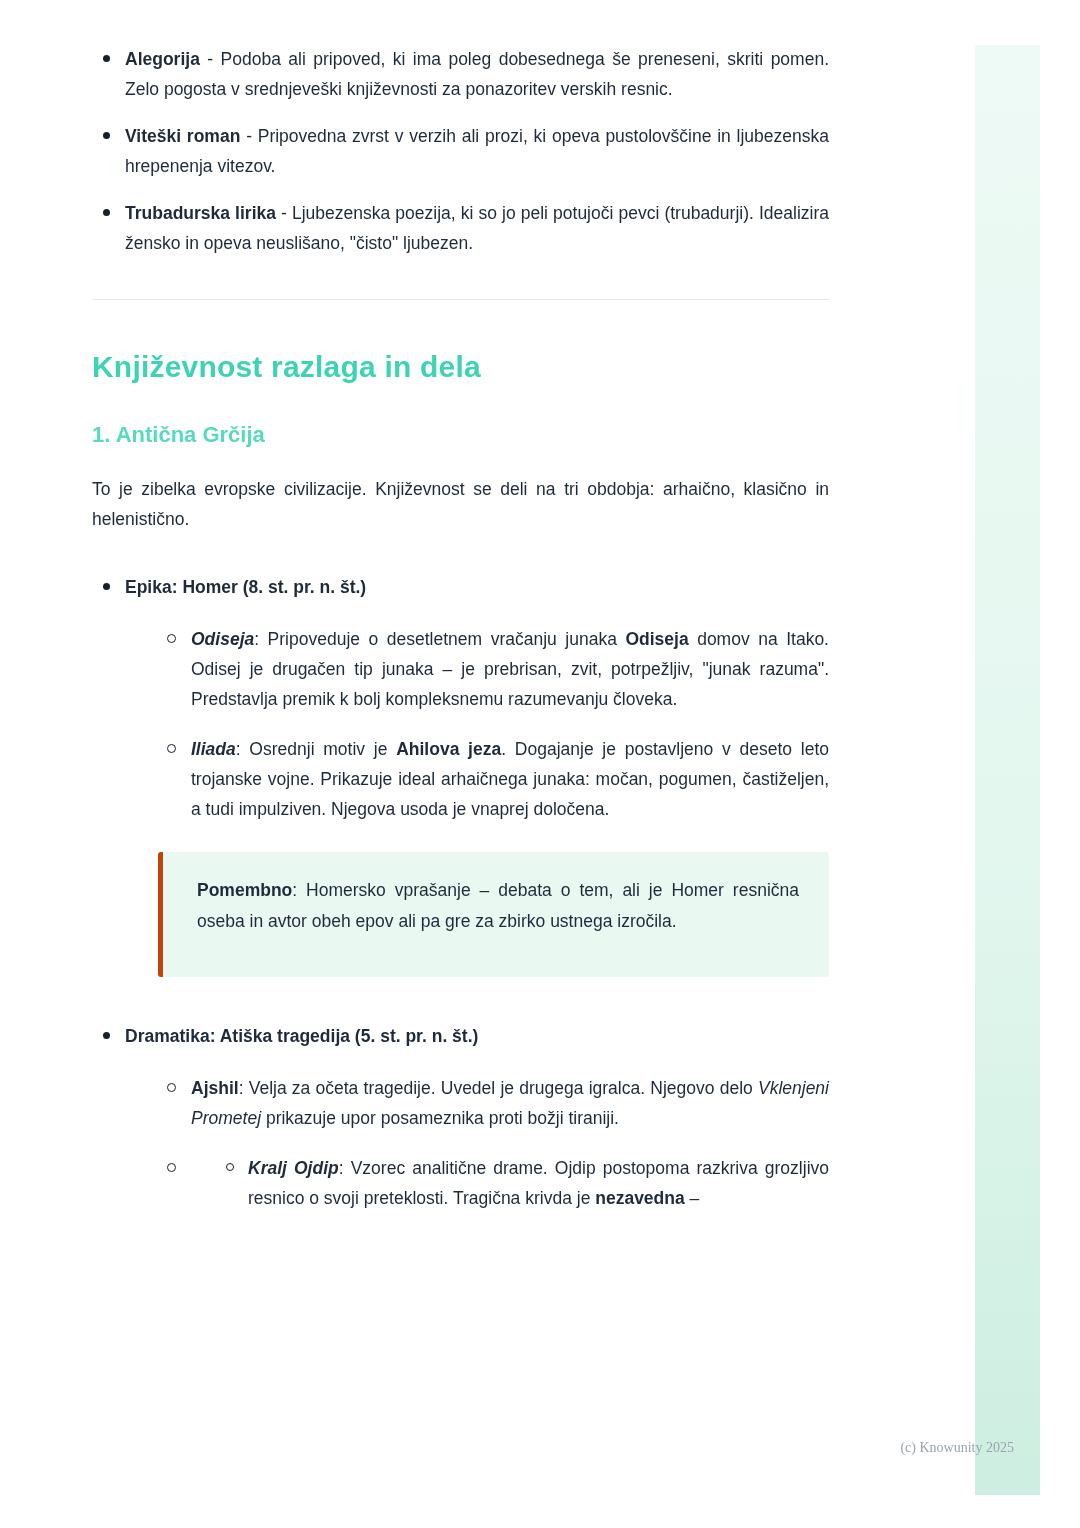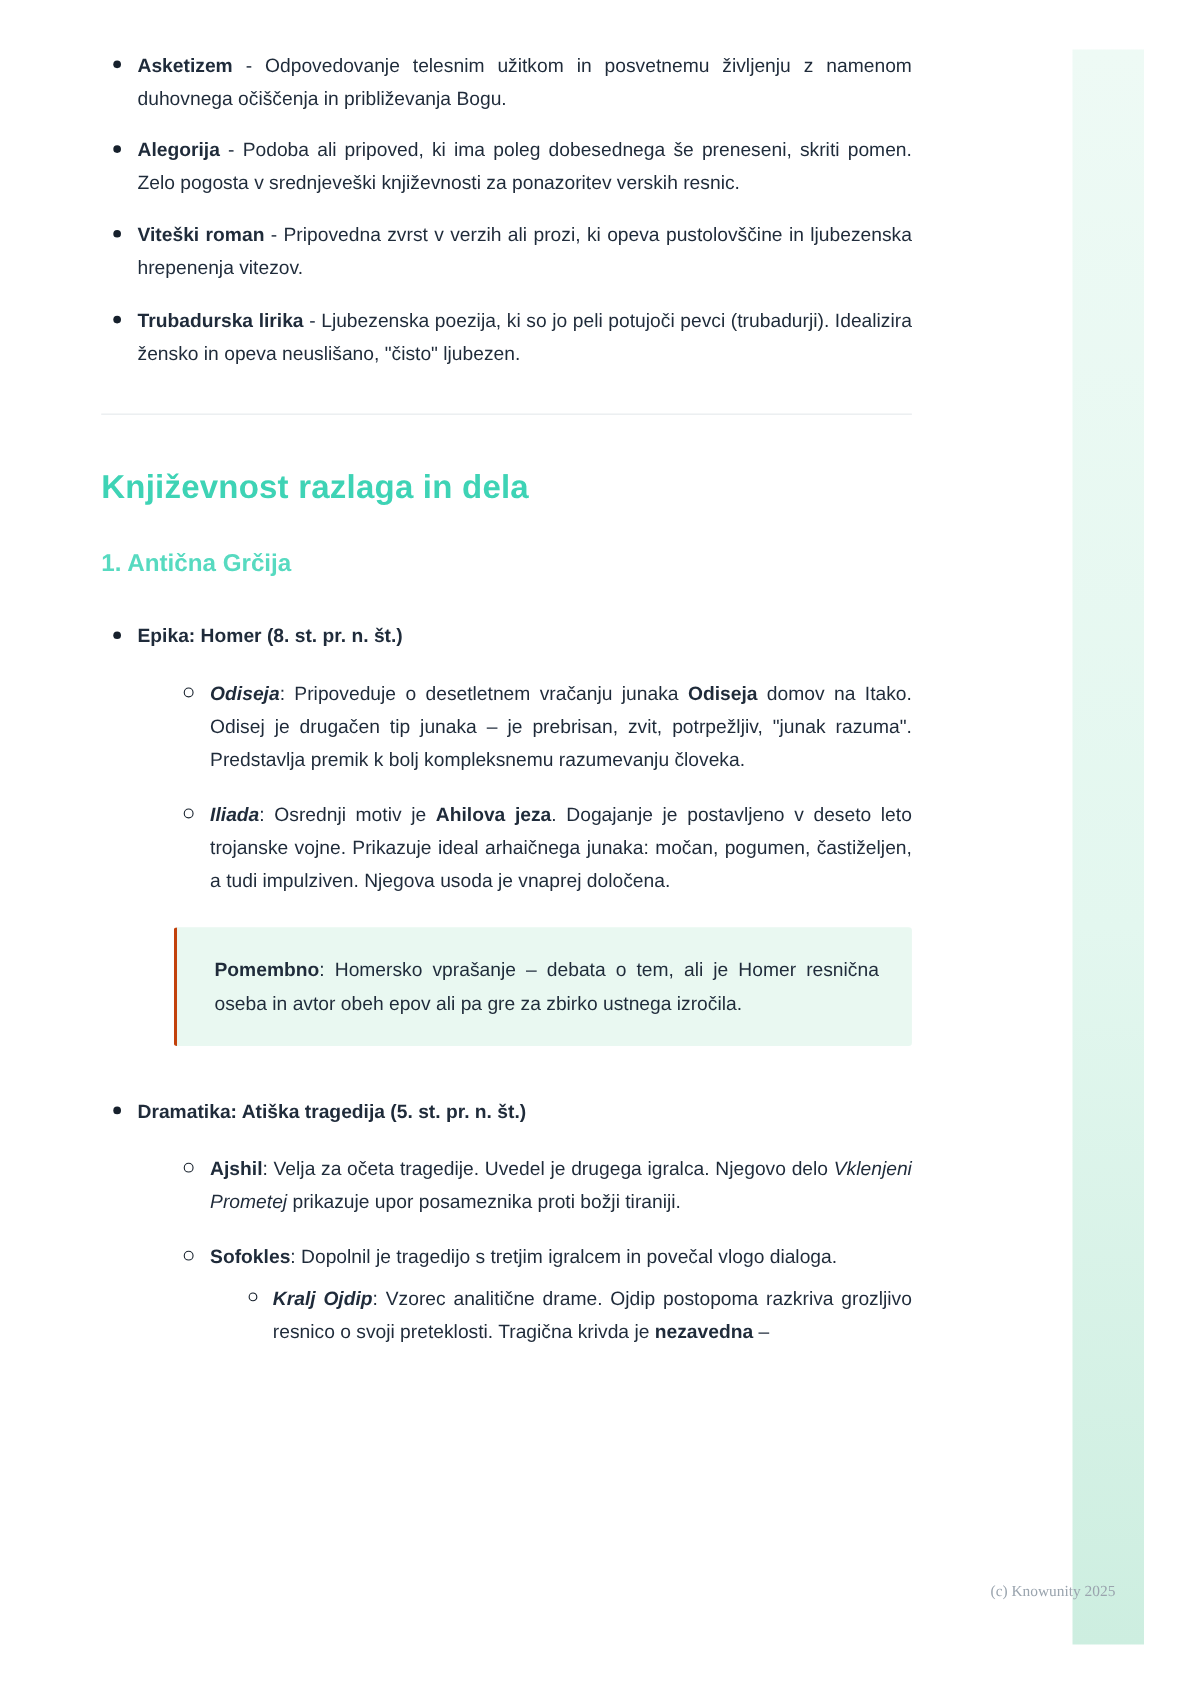--- a/index.html
+++ b/index.html
@@ -72,23 +72,23 @@
   }
 
   .intro { margin: 26px 0 0 0; text-align: justify; }
 
   .list-gap-top { margin-top: 38px; }
   .drama-gap { margin-top: 44px; }
 
   .callout {
     margin: 28px 0 0 33px;
     background: #e9f8f1;
-    border-left: 3px solid #c2410c;
+    border-left: 5px solid #c2410c;
     border-radius: 3px;
-    padding: 23px 30px 24px 34px;
+    padding: 23px 30px 41px 34px;
     text-align: justify;
   }
 
   .b { font-weight: 700; }
   .i { font-style: italic; }
 
   .footer {
     position: absolute;
     right: 66px; bottom: 72px;
     font-size: 14px;
@@ -99,52 +99,51 @@
 </head>
 <body>
 
 <div>
 
   <div class="stripe"></div>
 
   <div class="content">
 
     <ul>
-      <li class="l1"><span><span class="b">Asketizem</span><span> - Odpovedovanje telesnim užitkom in posvetnemu življenju z namenom duhovnega očiščenja in približevanja Bogu.</span></span></li>
       <li class="l1"><span><span class="b">Alegorija</span><span> - Podoba ali pripoved, ki ima poleg dobesednega še preneseni, skriti pomen. Zelo pogosta v srednjeveški književnosti za ponazoritev verskih resnic.</span></span></li>
       <li class="l1"><span><span class="b">Viteški roman</span><span> - Pripovedna zvrst v verzih ali prozi, ki opeva pustolovščine in ljubezenska hrepenenja vitezov.</span></span></li>
       <li class="l1"><span><span class="b">Trubadurska lirika</span><span> - Ljubezenska poezija, ki so jo peli potujoči pevci (trubadurji). Idealizira žensko in opeva neuslišano, "čisto" ljubezen.</span></span></li>
     </ul>
 
     <hr class="divider">
 
     <h2 class="h2">Književnost razlaga in dela</h2>
 
     <h3 class="h3">1. Antična Grčija</h3>
 
+    <p class="intro">To je zibelka evropske civilizacije. Književnost se deli na tri obdobja: arhaično, klasično in helenistično.</p>
 
     <ul class="list-gap-top">
 
       <li class="l1">
         <span><span class="b">Epika: Homer (8. st. pr. n. št.)</span></span>
         <ul class="sublist">
           <li class="l2"><span><span class="b i">Odiseja</span><span>: Pripoveduje o desetletnem vračanju junaka </span><span class="b">Odiseja</span><span> domov na Itako. Odisej je drugačen tip junaka – je prebrisan, zvit, potrpežljiv, "junak razuma". Predstavlja premik k bolj kompleksnemu razumevanju človeka.</span></span></li>
           <li class="l2"><span><span class="b i">Iliada</span><span>: Osrednji motiv je </span><span class="b">Ahilova jeza</span><span>. Dogajanje je postavljeno v deseto leto trojanske vojne. Prikazuje ideal arhaičnega junaka: močan, pogumen, častiželjen, a tudi impulziven. Njegova usoda je vnaprej določena.</span></span></li>
         </ul>
         <div class="callout">
           <span><span class="b">Pomembno</span><span>: Homersko vprašanje – debata o tem, ali je Homer resnična oseba in avtor obeh epov ali pa gre za zbirko ustnega izročila.</span></span>
         </div>
       </li>
 
       <li class="l1 drama-gap">
         <span><span class="b">Dramatika: Atiška tragedija (5. st. pr. n. št.)</span></span>
         <ul class="sublist">
           <li class="l2"><span><span class="b">Ajshil</span><span>: Velja za očeta tragedije. Uvedel je drugega igralca. Njegovo delo </span><span class="i">Vklenjeni Prometej</span><span> prikazuje upor posameznika proti božji tiraniji.</span></span></li>
           <li class="l2">
-            <span><span class="b">Sofokles</span><span>: Dopolnil je tragedijo s tretjim igralcem in povečal vlogo dialoga.</span></span>
             <ul class="sublist3">
               <li class="l3"><span><span class="b i">Kralj Ojdip</span><span>: Vzorec analitične drame. Ojdip postopoma razkriva grozljivo resnico o svoji preteklosti. Tragična krivda je </span><span class="b">nezavedna</span><span> –</span></span></li>
             </ul>
           </li>
         </ul>
       </li>
 
     </ul>
 
   </div>

